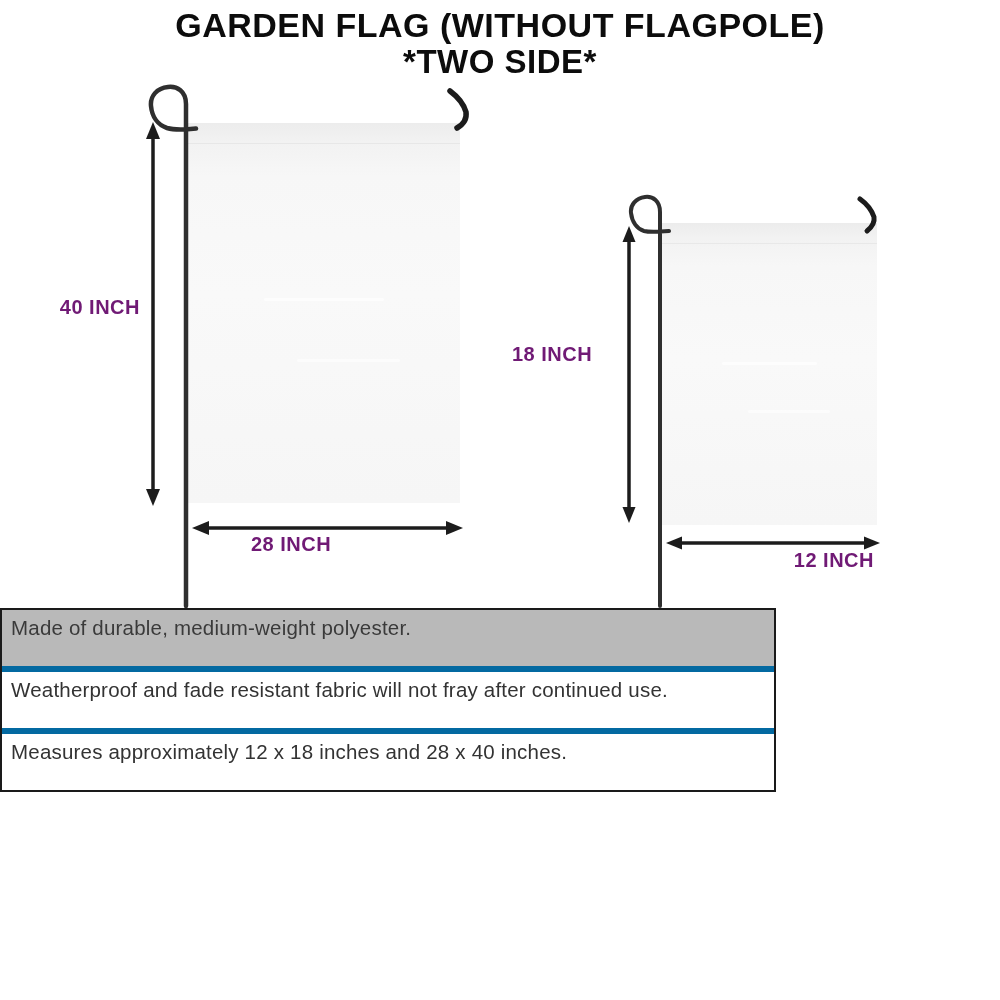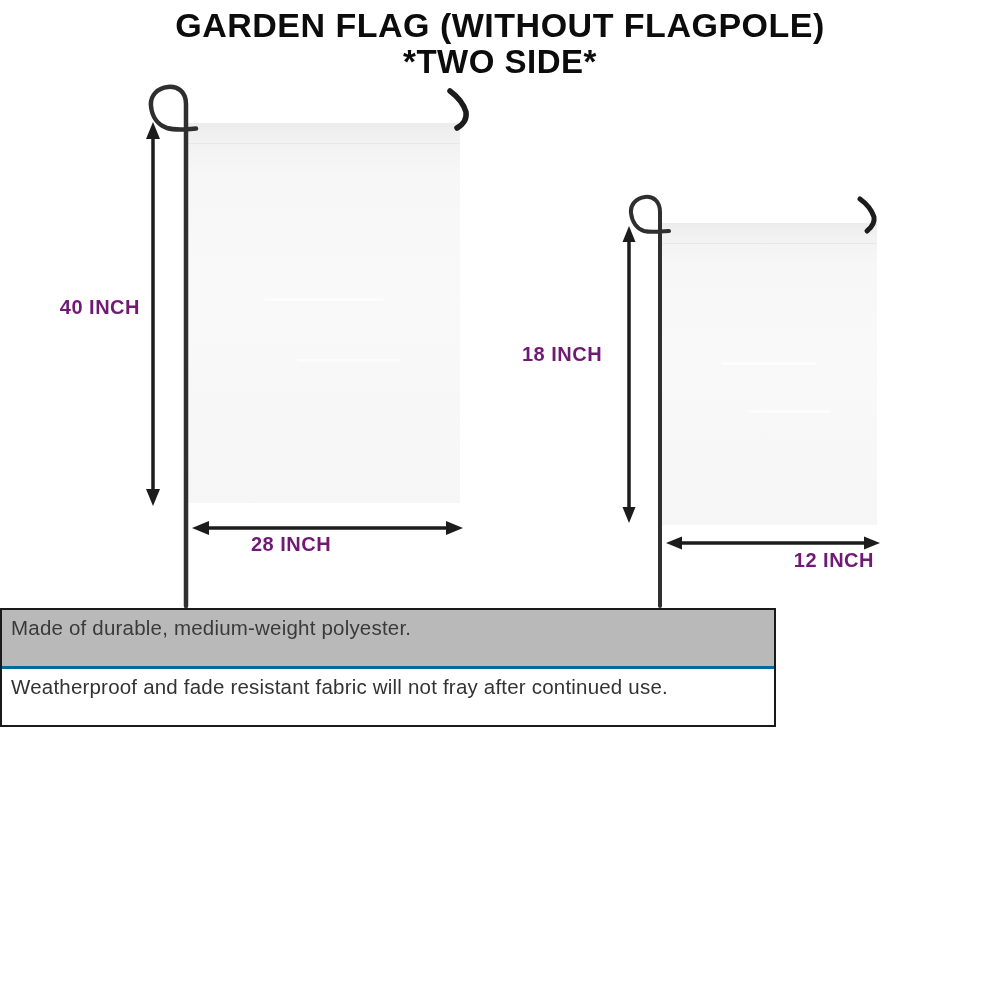--- a/index.html
+++ b/index.html
@@ -20,29 +20,29 @@
   .flag .fold1{position:absolute;left:28%;top:46%;width:44%;height:3px;background:rgba(255,255,255,0.7);border-radius:2px;}
   .flag .fold2{position:absolute;left:40%;top:62%;width:38%;height:3px;background:rgba(255,255,255,0.6);border-radius:2px;}
   #flag-large{left:188px;top:123px;width:272px;height:380px;}
   #flag-small{left:662px;top:223px;width:215px;height:302px;}
   
   #hardware{position:absolute;left:0;top:0;width:1000px;height:1000px;pointer-events:none;}
   
   .dim-label{position:absolute;font-size:20px;font-weight:700;color:#701a75;letter-spacing:.5px;}
   #label-h-large{left:40px;top:296px;width:100px;text-align:right;}
   #label-w-large{left:251px;top:533px;width:140px;text-align:left;}
-  #label-h-small{left:512px;top:343px;width:100px;text-align:center;}
+  #label-h-small{left:512px;top:343px;width:100px;text-align:left;}
   #label-w-small{left:734px;top:549px;width:140px;text-align:right;}
   
   #feature-table{
     position:absolute;left:0;top:608px;width:772px;
     border:2px solid #1a1a1a;background:#ffffff;
   }
   .feature-row{
-    height:51px;border-bottom:3px solid #0369a1;
+    height:51px;border-bottom:6px solid #0369a1;
     padding:5px 0 0 9px;font-size:20.5px;color:#3a3a3a;
     letter-spacing:.2px;line-height:26px;
   }
   .feature-row:last-child{border-bottom:none;}
   .row-gray{background:#b9b9b9;}
   .row-white{background:#ffffff;color:#333333;}
 </style>
 </head>
 <body>
 
@@ -102,15 +102,16 @@
   </svg>
 
   <div id="label-h-large" class="dim-label">40 INCH</div>
   <div id="label-w-large" class="dim-label">28 INCH</div>
   <div id="label-h-small" class="dim-label">18 INCH</div>
   <div id="label-w-small" class="dim-label">12 INCH</div>
 
   <div id="feature-table">
     <div class="feature-row row-gray">Made of durable, medium-weight polyester.</div>
     <div class="feature-row row-white">Weatherproof and fade resistant fabric will not fray after continued use.</div>
+    <div class="feature-row row-white">Measures approximately 12 x 18 inches and 28 x 40 inches.</div>
   </div>
 
 </div>
 
 </body></html>

